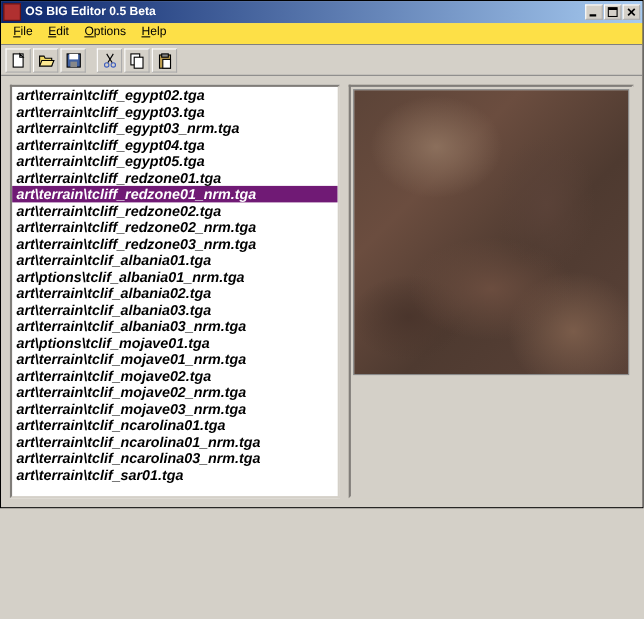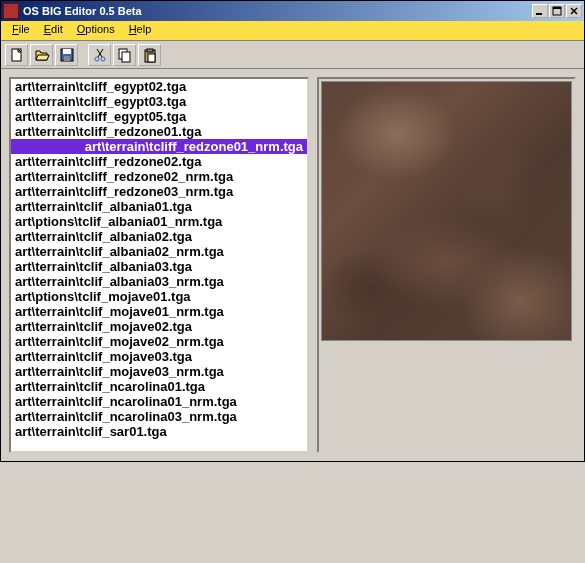--- a/index.html
+++ b/index.html
@@ -12,22 +12,22 @@
 .titlebar-btn { width: 16px; height: 14px; background: #d4d0c8; border: 1px outset #fff; display: flex; align-items: center; justify-content: center; font-family: Arial; font-size: 9px; cursor: default; }
 .titlebar-btn svg { width: 10px; height: 10px; }
 .menubar { height: 20px; background: #fde047; display: flex; padding: 0 4px; border-bottom: 1px solid #808080; }
 .menu-item { padding: 2px 7px; cursor: default; }
 .menu-item u { text-decoration: underline; }
 .toolbar { height: 28px; background: #d4d0c8; display: flex; align-items: center; padding: 2px 4px; gap: 2px; border-bottom: 1px solid #808080; }
 .tool-btn { width: 23px; height: 22px; background: #d4d0c8; border: 1px outset #fff; display: flex; align-items: center; justify-content: center; cursor: default; }
 .tool-sep { width: 6px; }
 .content { flex: 1; display: flex; padding: 8px; gap: 8px; background: #d4d0c8; }
 .file-list { width: 300px; background: #fff; border: 2px inset #d4d0c8; overflow-y: scroll; overflow-x: hidden; font-family: Arial, sans-serif; font-size: 13px; }
-.file-item { padding: 0px 4px; white-space: nowrap; cursor: default; line-height: 15px; font-weight: bold; }
-.file-item.selected { background: #6d28d9; color: #fff; text-align: right; }
+.file-item { padding: 0px 4px; white-space: nowrap; cursor: default; line-height: 15px; font-weight: bold; font-style: italic; }
+.file-item.selected { background: #701a75; color: #fff; }
 .preview-pane { flex: 1; background: #d4d0c8; border: 2px inset #d4d0c8; padding: 2px; display: flex; align-items: flex-start; }
 .preview-img { width: 100%; height: 260px; background: 
   radial-gradient(ellipse 40% 30% at 30% 20%, #8b6f5c 0%, transparent 60%),
   radial-gradient(ellipse 30% 40% at 70% 40%, #5a4238 0%, transparent 60%),
   radial-gradient(ellipse 50% 30% at 50% 70%, #6b4d3f 0%, transparent 60%),
   radial-gradient(ellipse 35% 25% at 20% 80%, #4a352c 0%, transparent 60%),
   radial-gradient(ellipse 40% 35% at 80% 85%, #7a5c4a 0%, transparent 60%),
   linear-gradient(135deg, #5c4438 0%, #6b4d3f 30%, #4e3a30 60%, #5a4238 100%);
   border: 1px solid #888;
 }
@@ -111,37 +111,37 @@
           <rect x="5" y="2" width="6" height="3" fill="#888" stroke="#000"></rect>
           <rect x="6" y="7" width="7" height="8" fill="#fff" stroke="#000"></rect>
         </svg>
       </div>
   </div>
 
   <div class="content">
     <div class="file-list" id="file-list">
         <div class="file-item">art\terrain\tcliff_egypt02.tga</div>
         <div class="file-item">art\terrain\tcliff_egypt03.tga</div>
+        <div class="file-item">art\terrain\tcliff_egypt03_nrm.tga</div>
+        <div class="file-item">art\terrain\tcliff_egypt04.tga</div>
         <div class="file-item">art\terrain\tcliff_egypt05.tga</div>
         <div class="file-item">art\terrain\tcliff_redzone01.tga</div>
         <div class="file-item selected">art\terrain\tcliff_redzone01_nrm.tga</div>
         <div class="file-item">art\terrain\tcliff_redzone02.tga</div>
         <div class="file-item">art\terrain\tcliff_redzone02_nrm.tga</div>
         <div class="file-item">art\terrain\tcliff_redzone03_nrm.tga</div>
         <div class="file-item">art\terrain\tclif_albania01.tga</div>
         <div class="file-item">art\ptions\tclif_albania01_nrm.tga</div>
         <div class="file-item">art\terrain\tclif_albania02.tga</div>
-        <div class="file-item">art\terrain\tclif_albania02_nrm.tga</div>
         <div class="file-item">art\terrain\tclif_albania03.tga</div>
         <div class="file-item">art\terrain\tclif_albania03_nrm.tga</div>
         <div class="file-item">art\ptions\tclif_mojave01.tga</div>
         <div class="file-item">art\terrain\tclif_mojave01_nrm.tga</div>
         <div class="file-item">art\terrain\tclif_mojave02.tga</div>
         <div class="file-item">art\terrain\tclif_mojave02_nrm.tga</div>
-        <div class="file-item">art\terrain\tclif_mojave03.tga</div>
         <div class="file-item">art\terrain\tclif_mojave03_nrm.tga</div>
         <div class="file-item">art\terrain\tclif_ncarolina01.tga</div>
         <div class="file-item">art\terrain\tclif_ncarolina01_nrm.tga</div>
         <div class="file-item">art\terrain\tclif_ncarolina03_nrm.tga</div>
         <div class="file-item">art\terrain\tclif_sar01.tga</div>
       </div>
     <div class="preview-pane">
       <div class="preview-img"></div>
     </div>
   </div>

